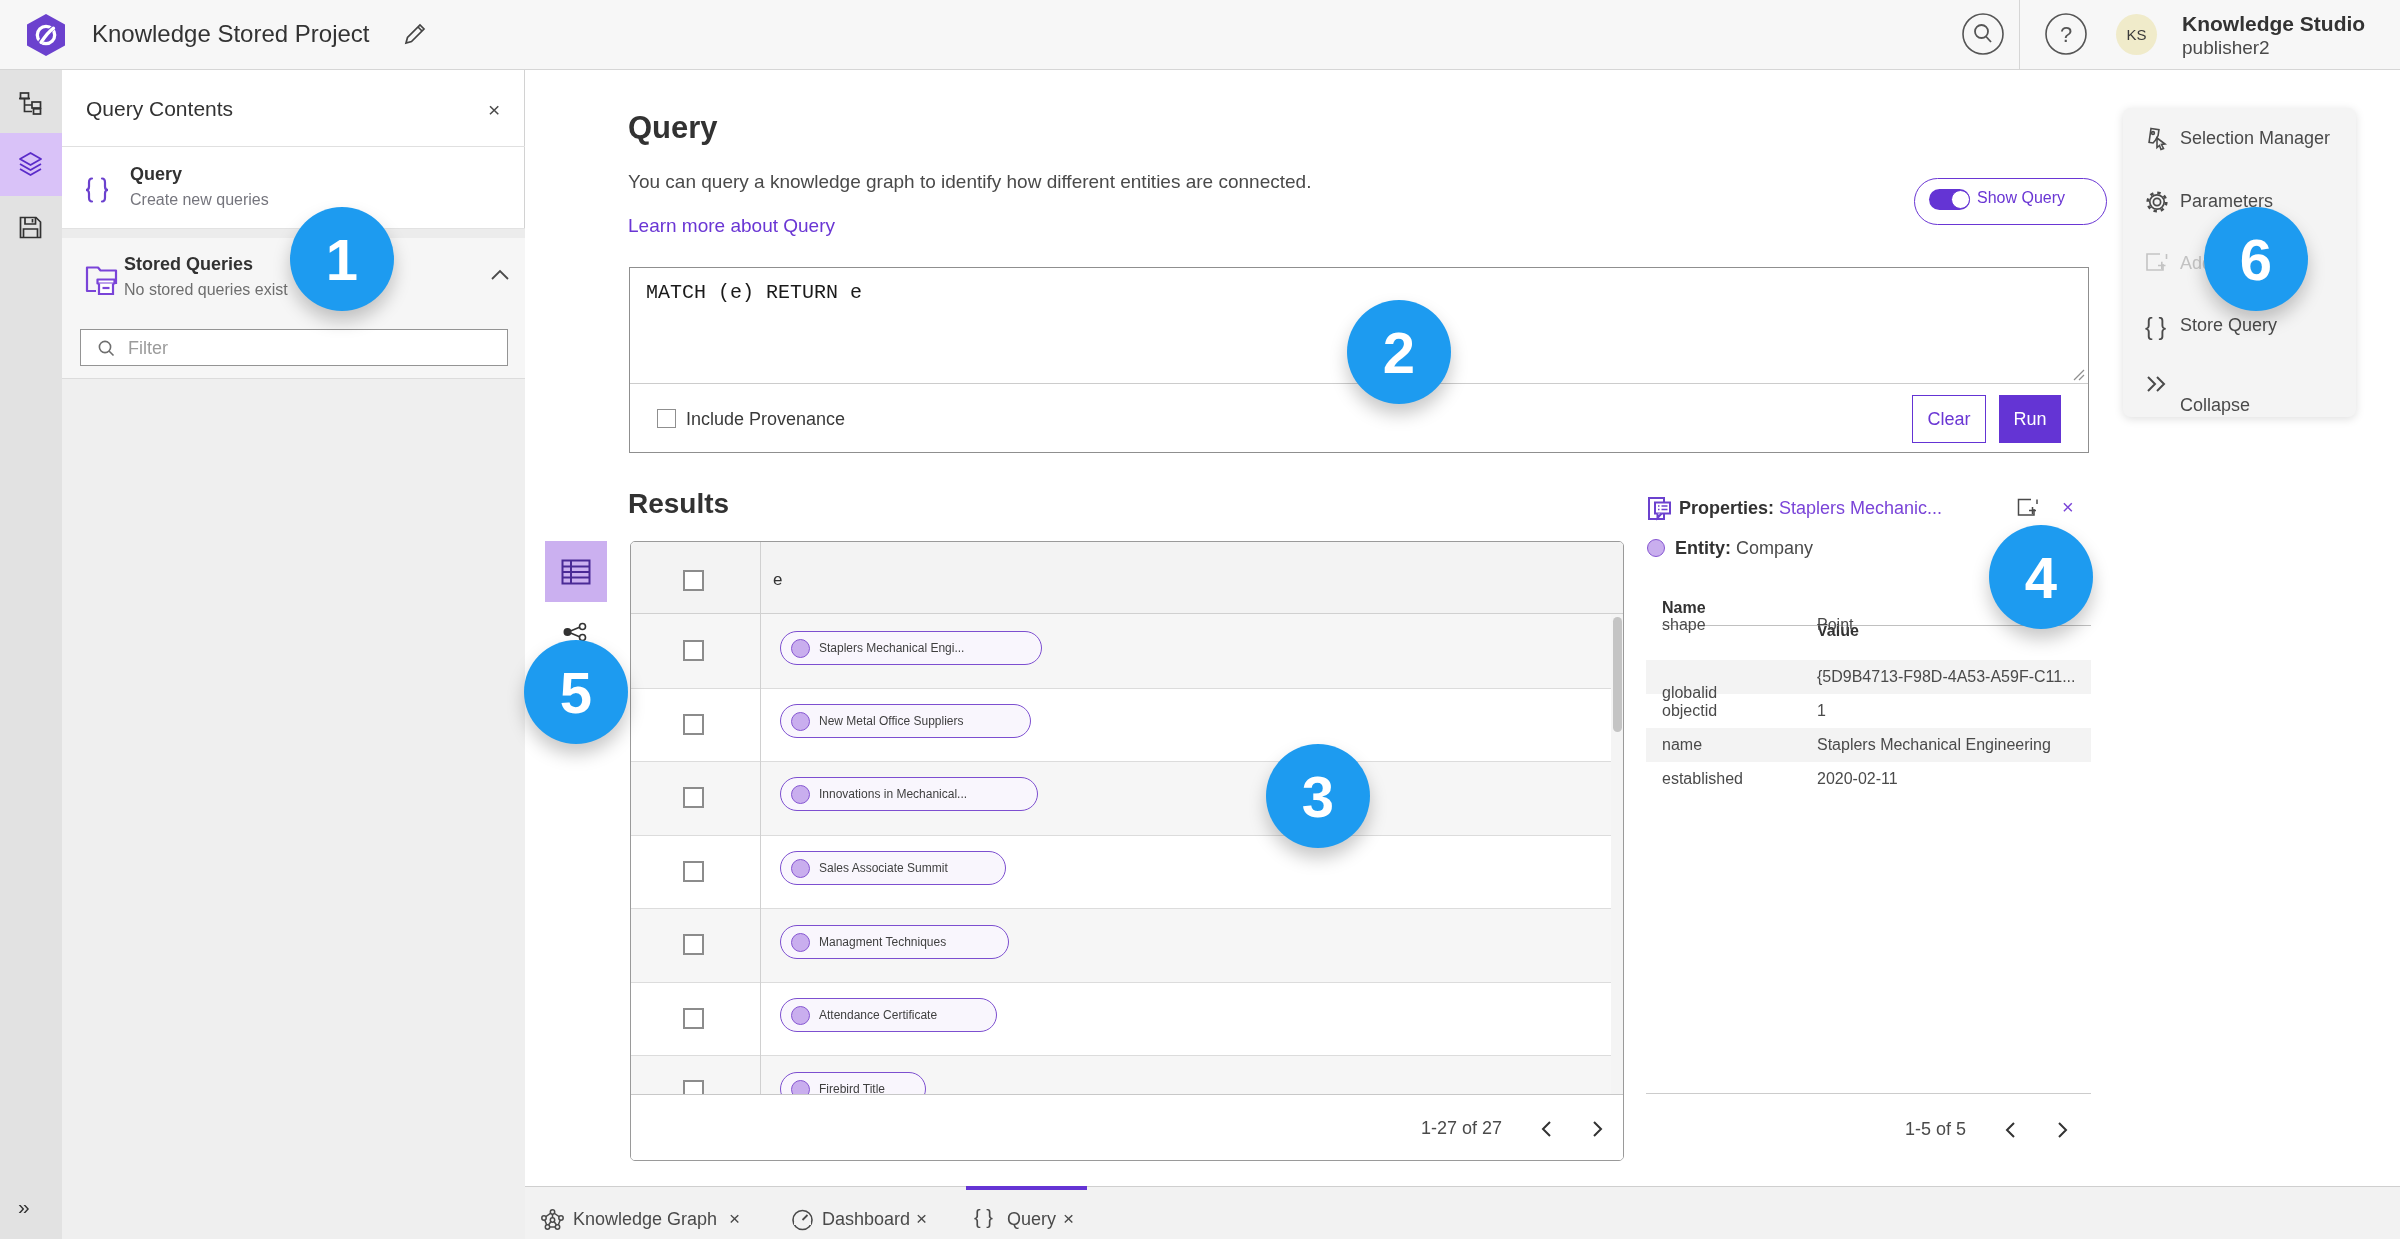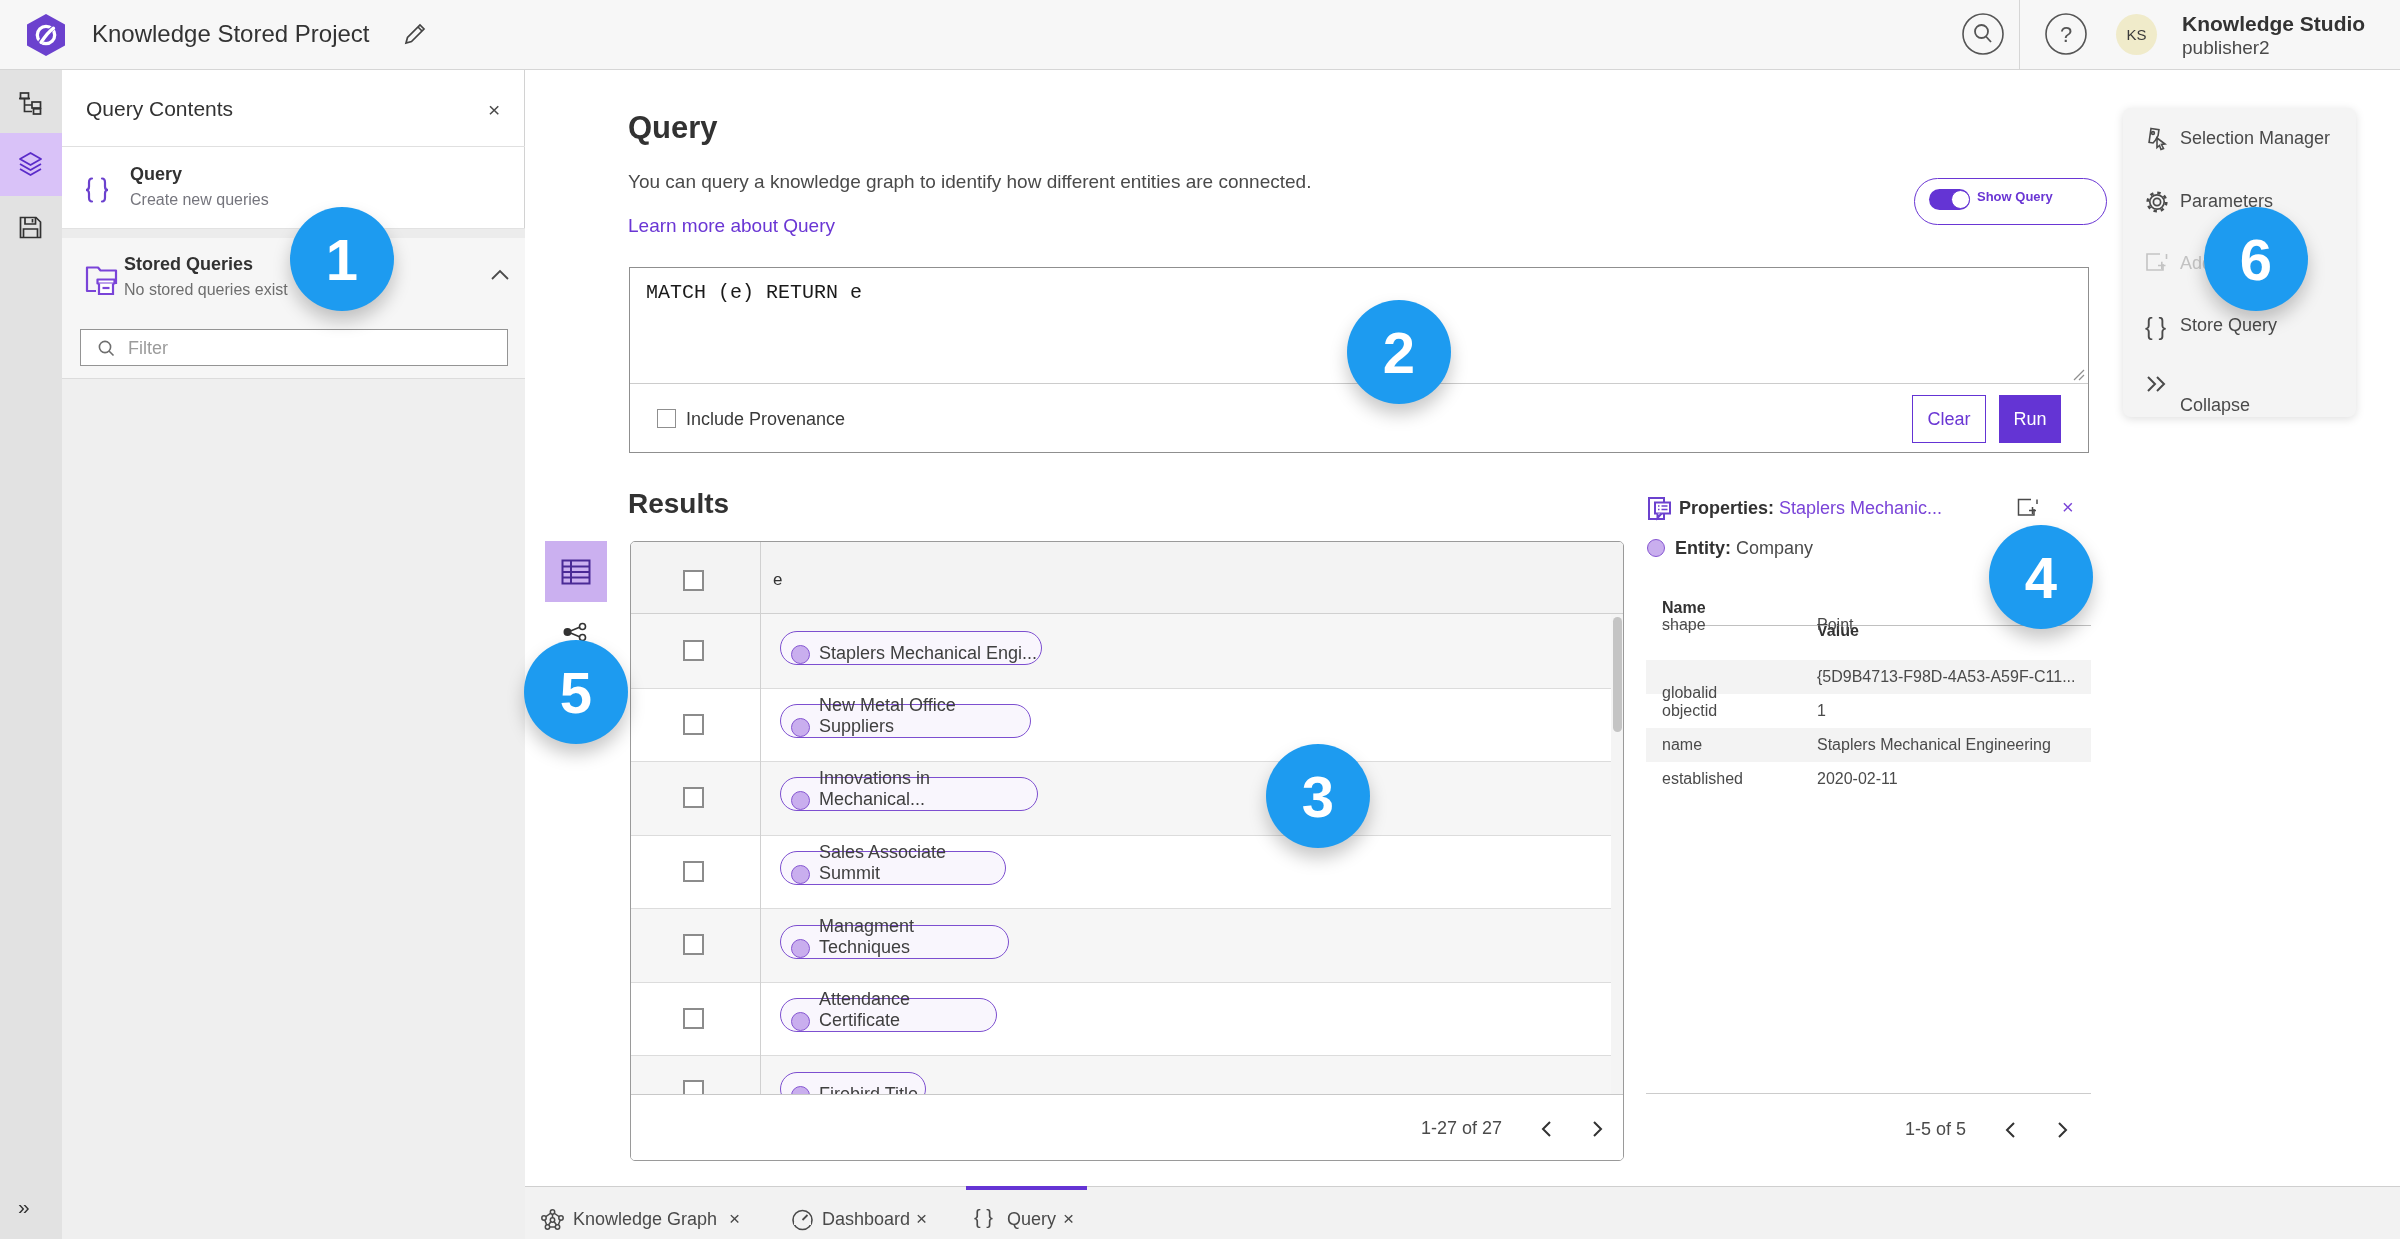--- a/index.html
+++ b/index.html
@@ -10,21 +10,21 @@
   .rail { left:0; top:70px; width:62px; height:1169px; background:#e2e2e2; }
   .panel { left:62px; top:70px; width:463px; height:1169px; background:#fff; border-right:1px solid #d2d2d2; }
   .main { left:525px; top:70px; width:1875px; height:1116px; background:#fff; }
   .tabbar { left:525px; top:1186px; width:1875px; height:53px; background:#f2f2f2; border-top:1px solid #cfcfcf; }
   .circle { position:absolute; width:104px; height:104px; border-radius:52px; background:#1d9bf0; color:#fff;
             font-size:58px; font-weight:bold; display:flex; align-items:center; justify-content:center;
             box-shadow:0 10px 18px rgba(0,0,0,0.22); z-index:50; }
   .purple { color:#6a36d4; }
   svg { display:block; }
   .pill { position:absolute; left:149px; height:34px; border:1.5px solid #7d4fd0; border-radius:17px;
-          background:#f9f6fd; font-size:18px; color:#3f3f3f; display:flex; align-items:flex-end; padding-left:10px; }
+          background:#f9f6fd; font-size:12px; color:#3f3f3f; display:flex; align-items:center; padding-left:10px; }
   .dot { width:19px; height:19px; border-radius:50%; background:#c9aeee; border:1.5px solid #8656d2; margin-right:9px; flex:none; }
   .prow { position:absolute; left:1646px; width:445px; height:34px; font-size:16px; color:#4a4a4a; z-index:5; }
   .prow span { position:absolute; top:8px; }
   .rmitem { position:absolute; left:2146px; font-size:18px; color:#4a4a4a; z-index:21; }
 </style>
 </head>
 <body>
 <div class="abs header"></div>
 <div class="abs rail"></div>
 <div class="abs panel"></div>
@@ -147,21 +147,21 @@
   <div style="position:absolute; left:47px; top:8px; font-size:18px; color:#9b9b9b;">Filter</div>
 </div>
 <div class="abs" style="left:62px; top:378px; width:463px; height:861px; background:#efefef; border-top:1px solid #dcdcdc; z-index:4;"></div>
 
 <div class="abs" style="left:628px; top:110px; font-size:31px; font-weight:bold; color:#323232; z-index:5;">Query</div>
 <div class="abs" style="left:628px; top:171px; font-size:19px; color:#4a4a4a; z-index:5;">You can query a knowledge graph to identify how different entities are connected.</div>
 <div class="abs purple" style="left:628px; top:215px; font-size:19px; z-index:5;">Learn more about Query</div>
 <div class="abs" style="left:1914px; top:178px; width:193px; height:47px; border:1.5px solid #6a36d4; border-radius:24px; z-index:5; background:#fff;">
   <div style="position:absolute; left:14px; top:10px; width:41px; height:21px; background:#6434d4; border-radius:11px;"></div>
   <div style="position:absolute; left:36px; top:11px; width:19px; height:19px; background:#fff; border:1.5px solid #6434d4; border-radius:50%;"></div>
-  <div style="position:absolute; left:62px; top:10px; font-size:13px; color:#6a36d4;font-weight:bold;">Show Query</div>
+  <div style="position:absolute; left:62px; top:10px; font-size:16px; color:#6a36d4;">Show Query</div>
 </div>
 <div class="abs" style="left:629px; top:267px; width:1460px; height:186px; border:1px solid #8f8f8f; z-index:5; background:#fff;">
   <div style="position:absolute; left:16px; top:13px; font-family:'Liberation Mono', monospace; font-size:20px; color:#1a1a1a;">MATCH (e) RETURN e</div>
   <div style="position:absolute; left:0px; top:115px; width:1458px; height:1px; background:#cccccc;"></div>
   <svg width="12" height="12" viewBox="0 0 12 12" style="position:absolute; right:3px; top:101px;">
     <g stroke="#8f8f8f" stroke-width="1.3">
         <path d="M 11,1 L 1,11"></path>
         <path d="M 11,6 L 6,11"></path>
       </g>
   </svg>

